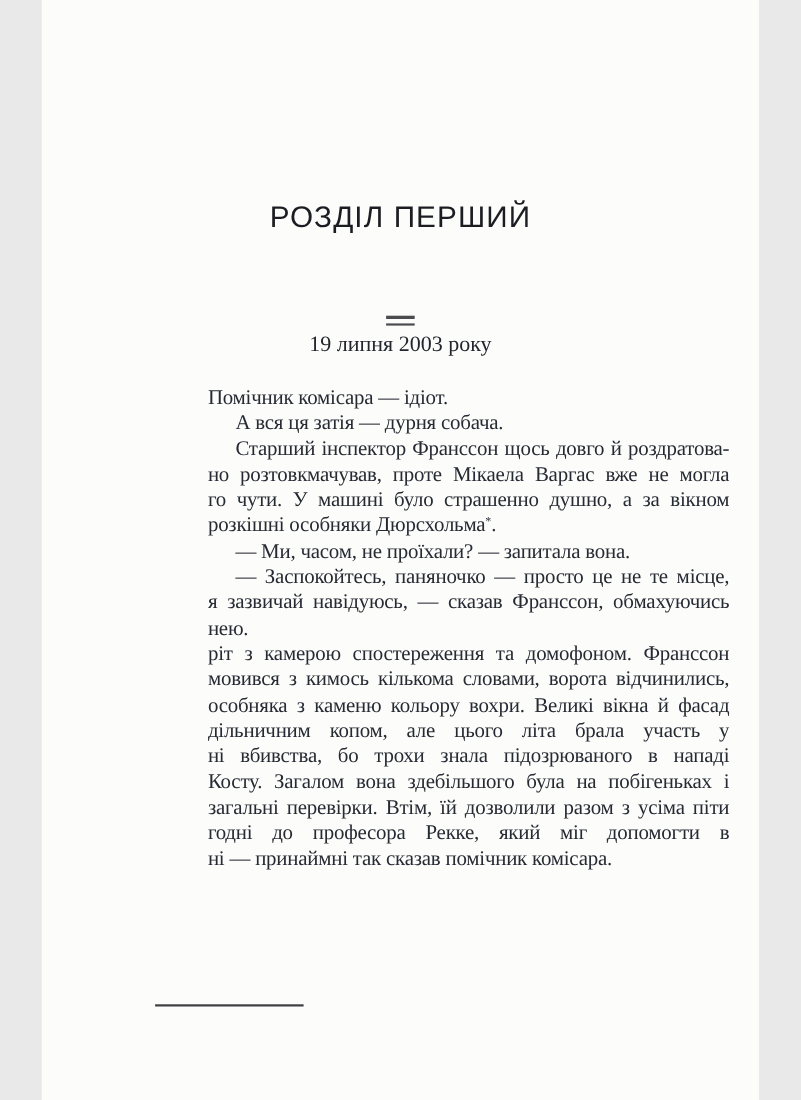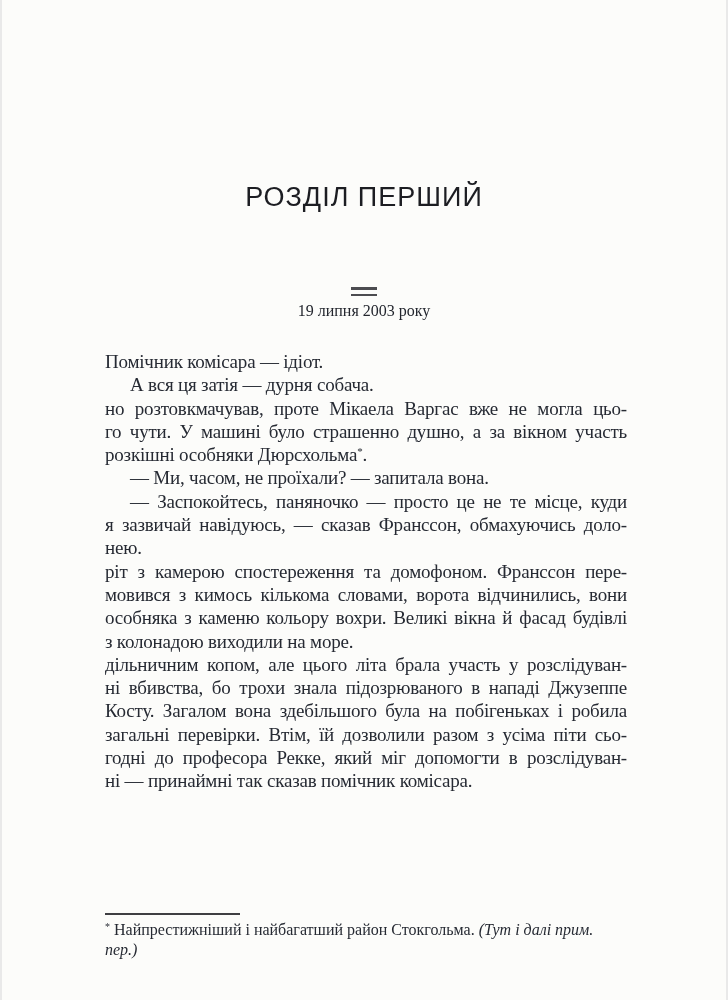--- a/index.html
+++ b/index.html
@@ -2,21 +2,21 @@
 <html><head>
 <meta charset="utf-8">
 <style>
   html, body {
     margin: 0;
     padding: 0;
     background: #e9e9e9;
   }
   .page {
     position: relative;
-    width: 724px;
+    width: 652px;
     height: 1000px;
     margin: 0 auto;
     background: #fcfcfa;
     overflow: hidden;
     font-family: "Liberation Serif", serif;
     color: #262a33;
   }
   .chapter-title {
     position: absolute;
     top: 182px;
@@ -41,37 +41,38 @@
     background: #4c4c50;
     margin-bottom: 4px;
   }
   .ornament .bar:last-child { margin-bottom: 0; }
   .date-line {
     position: absolute;
     top: 302px;
     left: 0;
     width: 100%;
     text-align: center;
-    font-size: 16px;
+    font-size: 20px;
     color: #23262e;
   }
   .body-text {
     position: absolute;
     top: 350px;
     left: 103px;
     width: 522px;
     font-size: 19px;
     letter-spacing: -0.2px;
   }
   .bodyline {
     line-height: 23.3px;
     height: 23.3px;
     overflow: hidden;
     text-align: left;
     white-space: nowrap;
+    margin-left: 48px;
   }
   .bodyline.just {
     text-align: justify;
     text-align-last: justify;
     white-space: normal;
   }
   .bodyline.indent { padding-left: 25px; }
   .bodyline sup {
     font-size: 11px;
     line-height: 0;
@@ -110,39 +111,36 @@
   <div class="ornament">
     <div class="bar"></div>
     <div class="bar"></div>
   </div>
 
   <div class="date-line">19 липня 2003 року</div>
 
   <div class="body-text">
       <div class="bodyline">Помічник комісара — ідіот.</div>
       <div class="bodyline indent">А вся ця затія — дурня собача.</div>
+      <div class="bodyline just indent">Старший інспектор Франссон щось довго й роздратова-</div>
       <div class="bodyline just">но розтовкмачував, проте Мікаела Варгас вже не могла цьо-</div>
       <div class="bodyline just">го чути. У машині було страшенно душно, а за вікном участь</div>
       <div class="bodyline">розкішні особняки Дюрсхольма<sup>*</sup>.</div>
       <div class="bodyline indent">— Ми, часом, не проїхали? — запитала вона.</div>
       <div class="bodyline just indent">— Заспокойтесь, паняночко — просто це не те місце, куди</div>
       <div class="bodyline just">я зазвичай навідуюсь, — сказав Франссон, обмахуючись доло-</div>
       <div class="bodyline">нею.</div>
       <div class="bodyline just">ріт з камерою спостереження та домофоном. Франссон пере-</div>
       <div class="bodyline just">мовився з кимось кількома словами, ворота відчинились, вони</div>
       <div class="bodyline just">особняка з каменю кольору вохри. Великі вікна й фасад будівлі</div>
-      <div class="bodyline">з колонадою виходили на море.</div>
       <div class="bodyline just">дільничним копом, але цього літа брала участь у розслідуван-</div>
       <div class="bodyline just">ні вбивства, бо трохи знала підозрюваного в нападі Джузеппе</div>
       <div class="bodyline just">Косту. Загалом вона здебільшого була на побігеньках і робила</div>
       <div class="bodyline just">загальні перевірки. Втім, їй дозволили разом з усіма піти сьо-</div>
       <div class="bodyline just">годні до професора Рекке, який міг допомогти в розслідуван-</div>
       <div class="bodyline">ні — принаймні так сказав помічник комісара.</div>
     </div>
 
   <div class="footnote">
     <div class="footnote-rule"></div>
-    <div>
-      <sup>*</sup><span>Найпрестижніший і найбагатший район Стокгольма. </span><span class="it">(Тут і далі прим. пер.)</span>
-    </div>
   </div>
 
 </div>
 
 </body></html>

